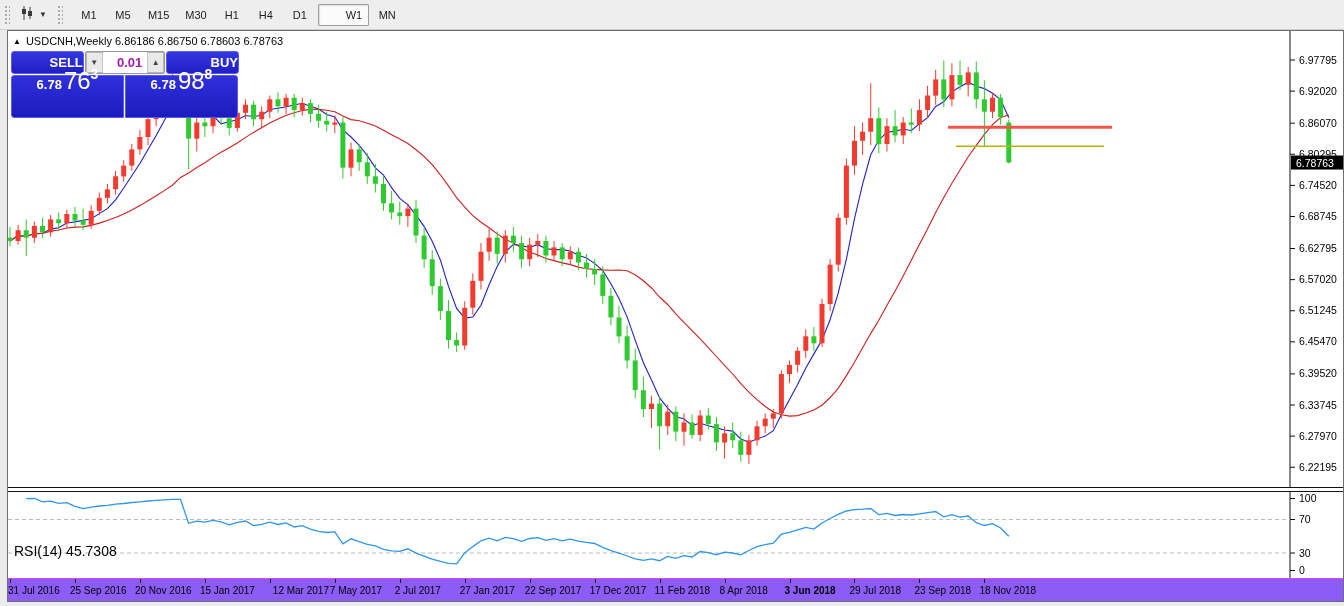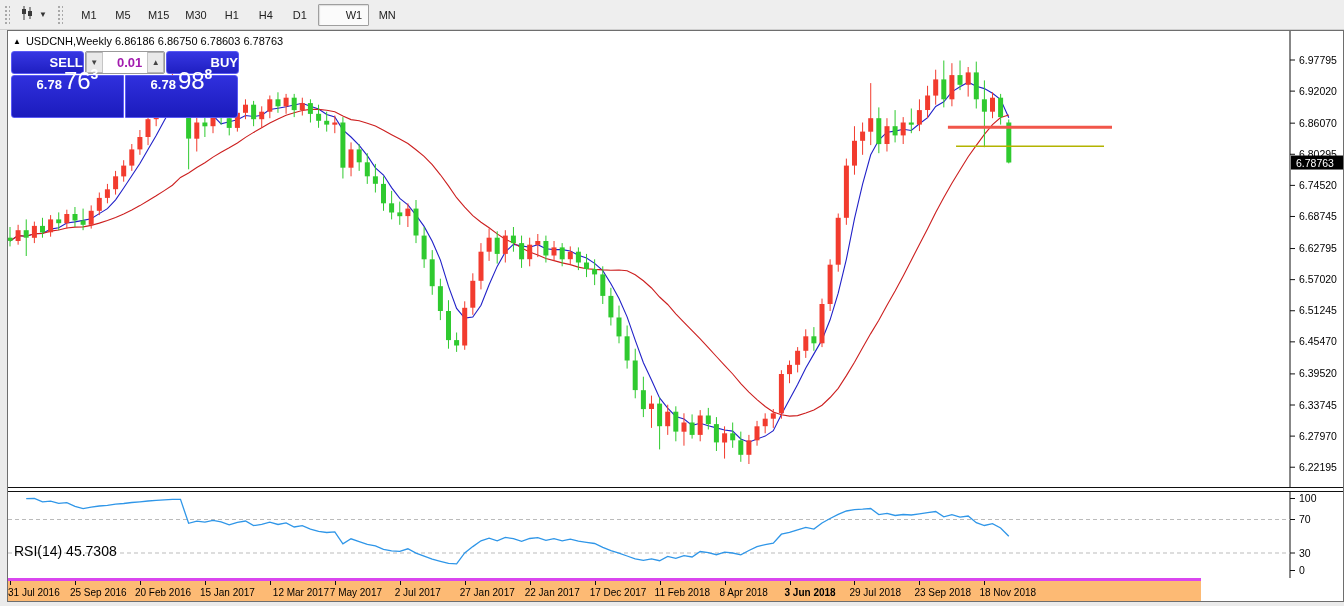--- a/index.html
+++ b/index.html
@@ -34,22 +34,22 @@
   .chart-title { position:absolute; left:5px; top:4px; font-size:11px; color:#000;
     white-space:nowrap; letter-spacing:0; }
   .chart-title .tri { font-size:8px; margin-right:5px; position:relative; top:-1px; }
 
   .splitter { position:absolute; left:0; top:456px; width:1335px; height:5px;
     background:#ffffff; border-top:1px solid #111; border-bottom:1px solid #111; }
 
   #rsiSvg { top:461px; }
   .rsi-label { position:absolute; left:6px; top:464px; font-size:14px; color:#000;margin-top:48px; }
 
-  .date-axis { position:absolute; left:0; top:547px; width:1193px; height:23px;
-    background:#fdba74; border-top:3px solid #d946ef; }
+  .date-axis { position:absolute; left:0; top:547px; width:1335px; height:23px;
+    background:#8b5cf6; border-top:1px solid #d946ef; }
   .date-tick { position:absolute; top:0; width:1px; height:4px; background:#111; }
   .date-label { position:absolute; top:6px; font-size:10px; color:#000; white-space:nowrap; }
 
   
   .trade-panel { position:absolute; left:3px; top:20px; width:228px; }
   .tp-row { display:flex; }
   .tp-btn { height:23px; width:76px; line-height:21px; text-align:right; color:#fff;
     font-size:13px; font-weight:bold;
     background:linear-gradient(#3737e2,#1f1fc2); border:1px solid #5a5af5;
     border-radius:3px; }
@@ -439,33 +439,33 @@
           <polyline points="18.2,6.7 26.4,6.3 34.5,9.9 42.6,9.2 50.7,11.3 58.8,10.7 67.0,14.3 75.1,16.6 83.2,15.2 91.3,14.0 99.4,13.3 107.6,12.2 115.7,11.5 123.8,10.5 131.9,9.8 140.0,9.0 148.2,8.4 156.3,7.9 164.4,7.4 172.5,7.4 180.6,31.3 188.8,29.1 196.9,30.2 205.0,28.4 213.1,29.8 221.2,32.8 229.4,30.3 237.5,29.0 245.6,33.6 253.7,32.3 261.8,30.2 270.0,32.5 278.1,30.9 286.2,35.0 294.3,33.6 302.4,37.1 310.6,39.3 318.7,40.5 326.8,39.9 334.9,51.8 343.0,46.8 351.2,49.6 359.3,52.4 367.4,53.9 375.5,57.3 383.6,58.8 391.8,59.4 399.9,56.8 408.0,61.1 416.1,64.2 424.2,67.1 432.4,69.3 440.5,71.4 448.6,71.8 456.7,60.9 464.8,54.6 473.0,48.8 481.1,46.2 489.2,48.8 497.3,45.4 505.4,46.7 513.6,49.3 521.7,46.5 529.8,45.7 537.9,48.3 546.0,46.6 554.2,48.8 562.3,47.1 570.4,49.2 578.5,50.4 586.6,51.5 594.8,55.3 602.9,58.6 611.0,61.2 619.1,64.0 627.2,66.8 635.4,68.4 643.5,66.8 651.6,68.7 659.7,64.4 667.8,66.3 676.0,63.7 684.1,65.0 692.2,59.5 700.3,60.6 708.4,62.7 716.6,60.1 724.7,61.0 732.8,62.8 740.9,58.5 749.0,54.6 757.2,52.6 765.3,51.2 773.4,42.2 781.5,40.4 789.6,37.8 797.8,35.3 805.9,37.1 814.0,31.0 822.1,26.5 830.2,22.4 838.4,19.0 846.5,17.7 854.6,17.2 862.7,16.5 870.8,22.6 879.0,21.4 887.1,23.5 895.2,22.5 903.3,23.0 911.4,21.8 919.6,20.7 927.7,19.5 935.8,24.8 943.9,22.7 952.0,25.2 960.2,24.0 968.3,30.7 976.4,33.5 984.5,31.7 992.6,36.0 1000.8,44.3 " fill="none" stroke="#2f96e8" stroke-width="1.3"></polyline>
         </svg>
       <div class="rsi-label">RSI(14) 45.7308</div>
 
       <div class="date-axis">
           <div class="date-tick" style="left: 2px;"></div>
           <div class="date-label" style="left: 0px;">31 Jul 2016</div>
           <div class="date-tick" style="left: 66.96px;"></div>
           <div class="date-label" style="left: 61.96px;">25 Sep 2016</div>
           <div class="date-tick" style="left: 131.92px;"></div>
-          <div class="date-label" style="left: 126.92px;">20 Feb 2016</div>
+          <div class="date-label" style="left: 126.92px;">20 Nov 2016</div>
           <div class="date-tick" style="left: 196.88px;"></div>
           <div class="date-label" style="left: 191.88px;">15 Jan 2017</div>
           <div class="date-tick" style="left: 261.84px;"></div>
           <div class="date-label" style="left: 256.84px; margin-left: 8px;">12 Mar 2017</div>
           <div class="date-tick" style="left: 326.8px;"></div>
           <div class="date-label" style="left: 321.8px;">7 May 2017</div>
           <div class="date-tick" style="left: 391.76px;"></div>
           <div class="date-label" style="left: 386.76px;">2 Jul 2017</div>
           <div class="date-tick" style="left: 456.72px;"></div>
           <div class="date-label" style="left: 451.72px;">27 Jan 2017</div>
           <div class="date-tick" style="left: 521.68px;"></div>
-          <div class="date-label" style="left: 516.68px;">22 Jan 2017</div>
+          <div class="date-label" style="left: 516.68px;">22 Sep 2017</div>
           <div class="date-tick" style="left: 586.64px;"></div>
           <div class="date-label" style="left: 581.64px;">17 Dec 2017</div>
           <div class="date-tick" style="left: 651.6px;"></div>
           <div class="date-label" style="left: 646.6px;">11 Feb 2018</div>
           <div class="date-tick" style="left: 716.56px;"></div>
           <div class="date-label" style="left: 711.56px;">8 Apr 2018</div>
           <div class="date-tick" style="left: 781.52px;"></div>
           <div class="date-label" style="left: 776.52px; font-weight: bold;">3 Jun 2018</div>
           <div class="date-tick" style="left: 846.48px;"></div>
           <div class="date-label" style="left: 841.48px;">29 Jul 2018</div>

